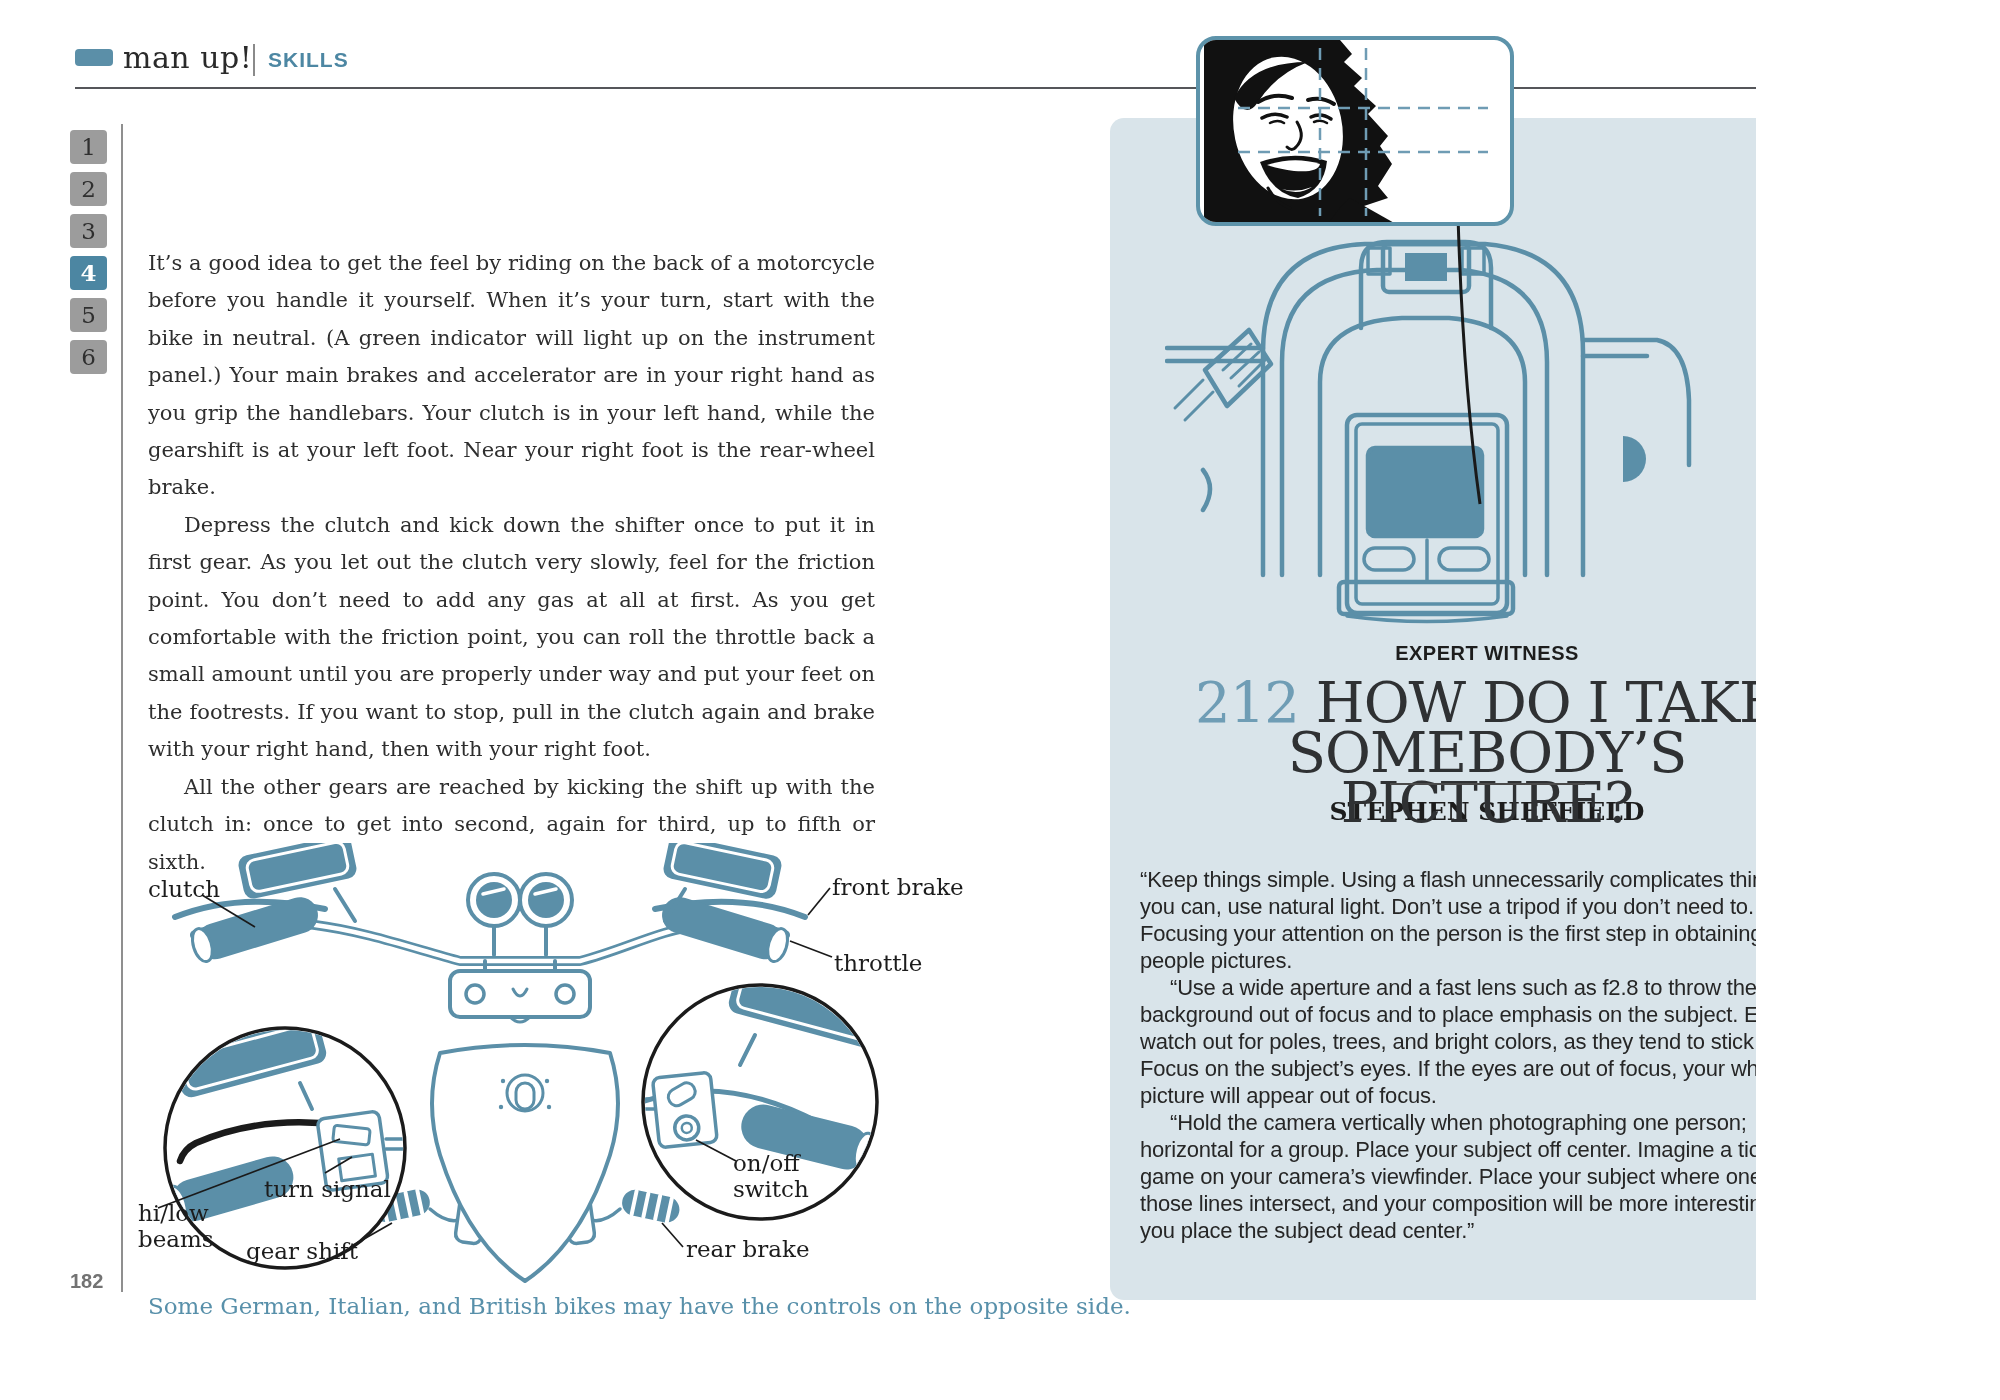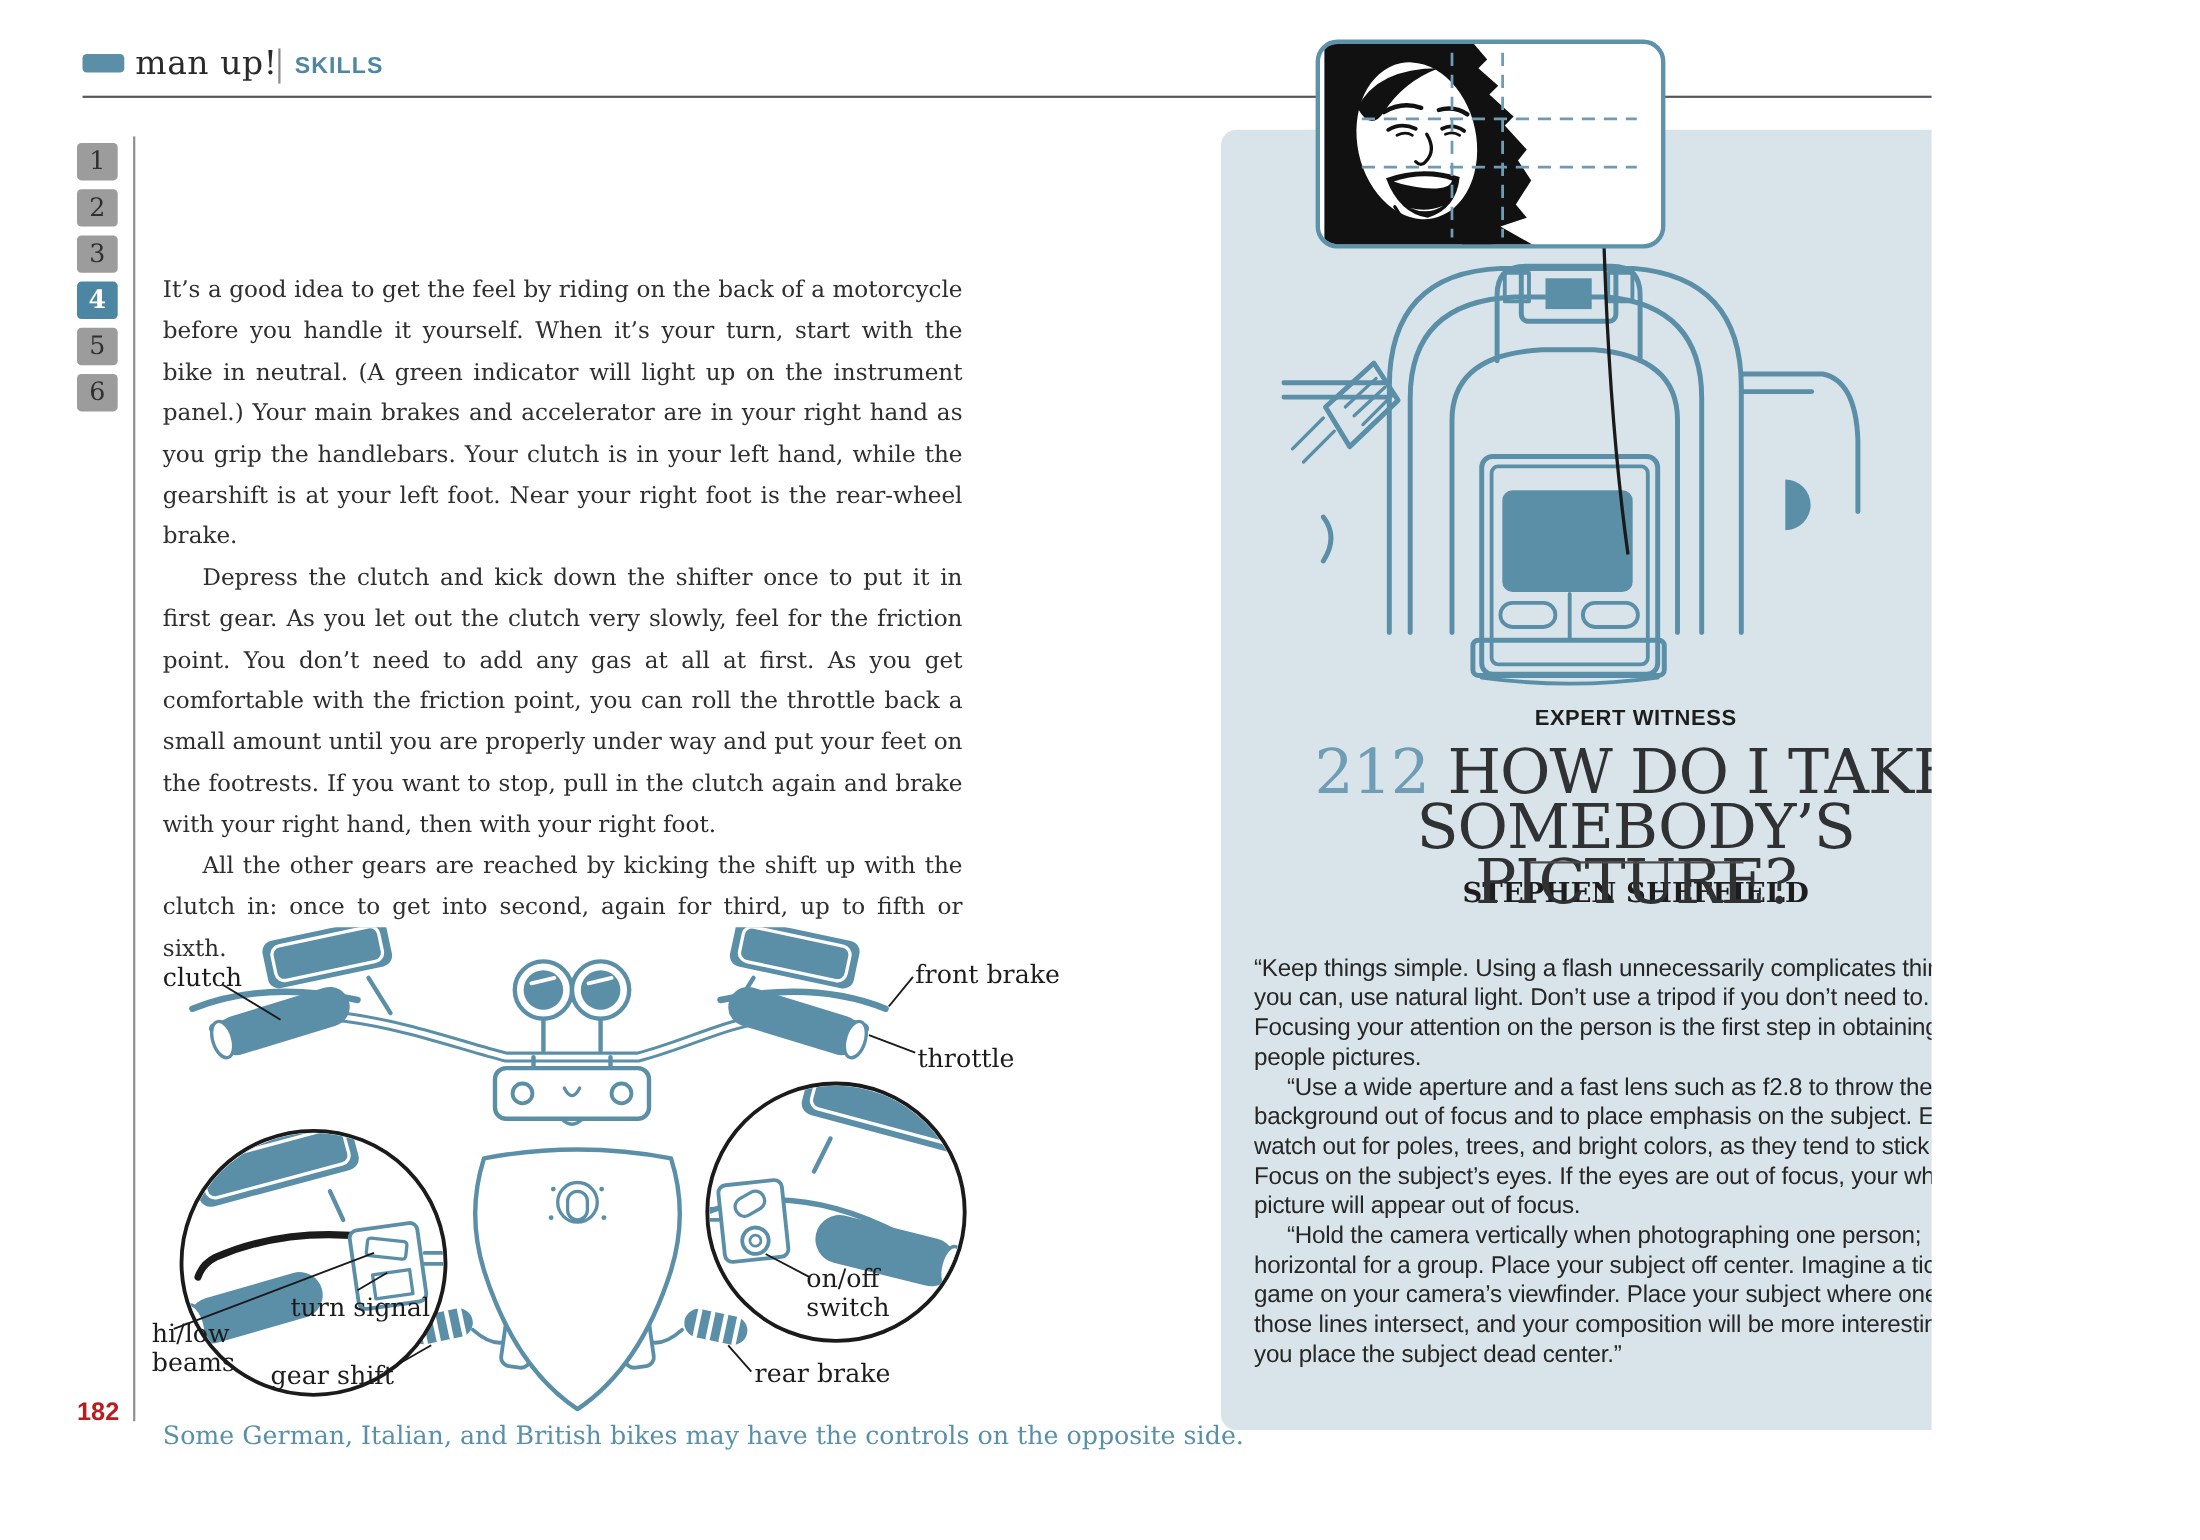--- a/index.html
+++ b/index.html
@@ -34,21 +34,21 @@
   #lbl-clutch{left:148px;top:876px;}
   #lbl-front-brake{left:832px;top:874px;}
   #lbl-throttle{left:834px;top:950px;}
   #lbl-turn-signal{left:228px;top:1176px;margin-left:36px;}
   #lbl-hi-low{left:138px;top:1200px;width:95px;}
   #lbl-gear-shift{left:246px;top:1238px;}
   #lbl-rear-brake{left:686px;top:1236px;text-align:center;}
   #lbl-on-off{left:733px;top:1150px;width:95px;}
 
   #footnote{left:148px;top:1293px;font-size:23px;color:#5890aa;}
-  .pagenum{font-family:"Liberation Sans",sans-serif;font-weight:bold;font-size:23px;color:#b91c1c;}
+  .pagenum{font-family:"Liberation Sans",sans-serif;font-weight:bold;font-size:20px;color:#737373;}
   #pagenum-left{left:70px;top:1270px;}
   #pagenum-right{left:1893px;top:1270px;}
   #right-rail-line{left:1877px;top:60px;width:2px;height:1225px;background:#8f8f8f;}
 
   
   #panel{left:1110px;top:118px;width:753px;height:1182px;background:#d9e4ea;border-radius:14px;z-index:0;}
   #camera-svg{left:1165px;top:230px;z-index:2;}
   #arrow-svg{left:1408px;top:182px;z-index:4;}
   #viewfinder{left:1196px;top:36px;width:318px;height:190px;background:#ffffff;border:4px solid #5d93aa;
               border-radius:20px;z-index:5;overflow:hidden;box-sizing:border-box;}

